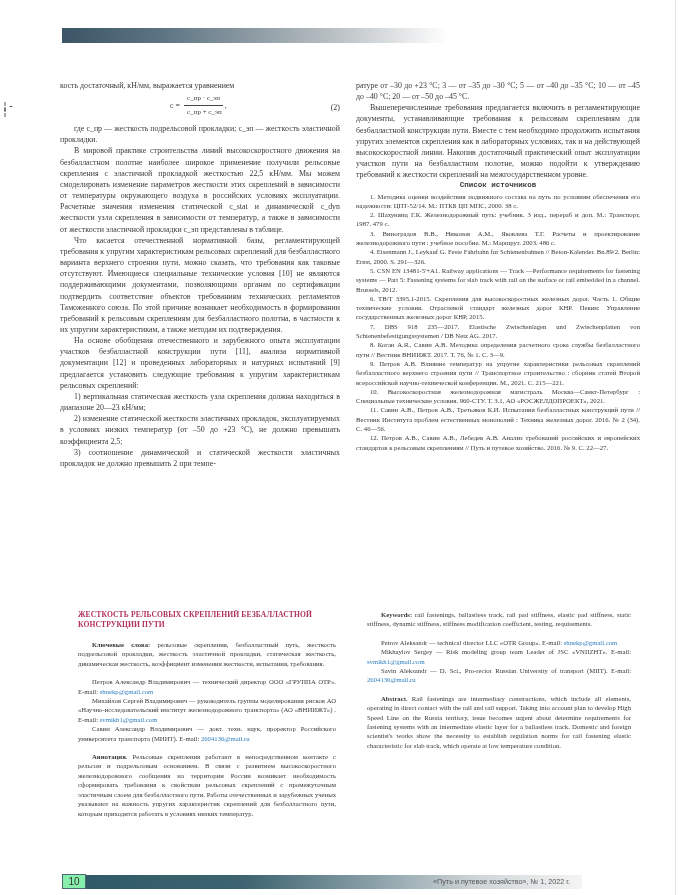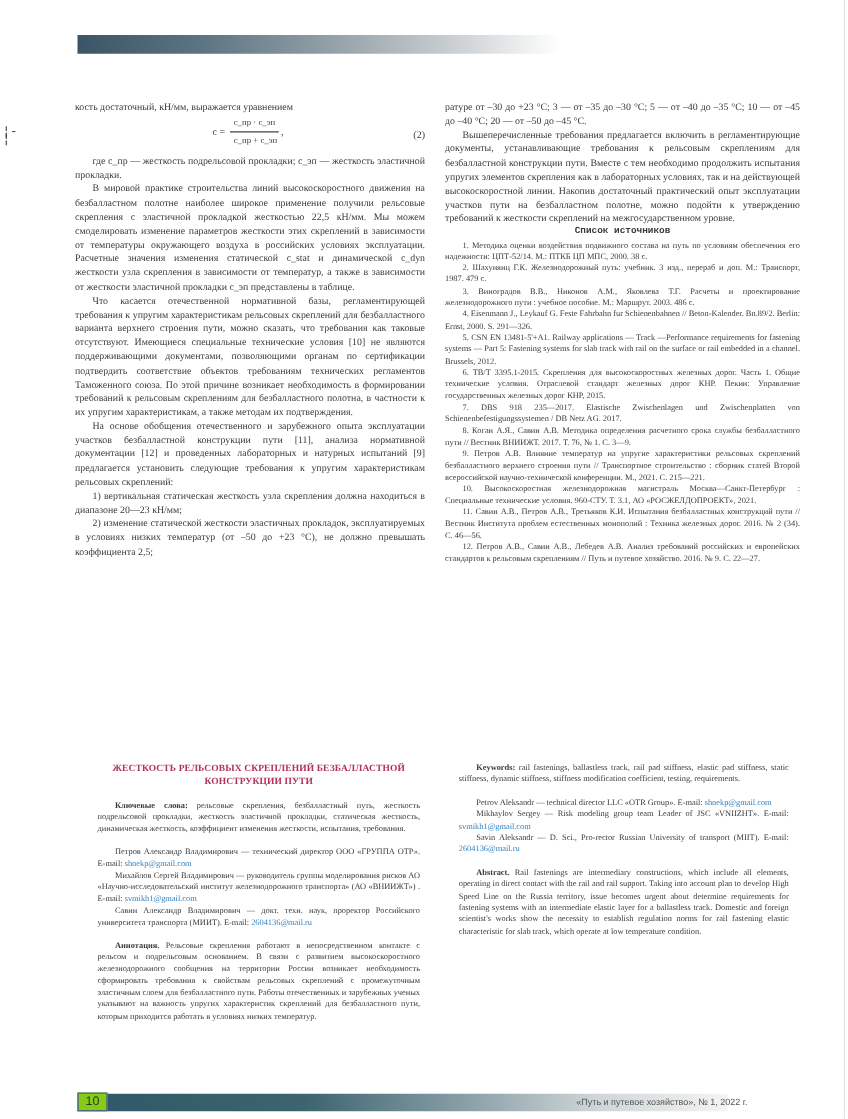--- a/index.html
+++ b/index.html
@@ -23,38 +23,38 @@
     .frac { display: inline-flex; flex-direction: column; align-items: flex-start; margin-left: 4px; }
     .frac .num { border-bottom: 0.8px solid #444; padding: 0 3px 1px; font-size: 7px; }
     .frac .den { padding: 1px 3px 0; font-size: 7px; }
     .eqnum { position: absolute; right: 0; top: 11px; font-size: 8px; }
     .refs-title { text-align: center; font-weight: bold; font-size: 7.5px; margin: 12px 0 8px; text-indent: 0 !important; font-family: Liberation Mono, monospace; }
     .ref { font-size: 6.7px; line-height: 9.3px; text-indent: 14px; margin: 0; text-align: justify; }
     .abstract-block { position: absolute; font-size: 6.7px; line-height: 9.4px; text-align: justify; }
     .ab-left { left: 78px; top: 610px; width: 258px; }
     .ab-right { left: 367px; top: 610px; width: 264px; }
     .ab-title {
-      text-align: center; color: #b0325a; font-weight: bold; font-size: 7.6px; line-height: 10px;
+      text-align: left; color: #b0325a; font-weight: bold; font-size: 7.6px; line-height: 10px;
       margin-bottom: 10px; letter-spacing: 0.1px;
     }
     .abstract-block p { margin: 0; text-indent: 14px; }
     .abstract-block .gap { height: 9px; }
     .kw-label { font-weight: bold; }
     .email { color: #2f7fbf; }
     .footer-bar {
       position: absolute; left: 62px; top: 875px; width: 520px; height: 14px;
       background: linear-gradient(to right, #2e5866 0%, #3d6470 35%, #8aa0a8 60%, #cfd6d8 80%, #f4f4f4 100%);
     }
     .page-num-box {
-      position: absolute; left: 62px; top: 874px; width: 24px; height: 15px; background: #84cc16;
+      position: absolute; left: 62px; top: 874px; width: 24px; height: 15px; background: #86efac;
       border: 1px solid #4b6a74; box-sizing: border-box; font-family: "Liberation Sans", sans-serif;
       font-size: 10px; color: #333; text-align: center; line-height: 13px;
     }
     .journal-ref {
-      position: absolute; right: 80px; top: 877px; font-family: "Liberation Sans", sans-serif; font-size: 7.2px; color: #555;
+      position: absolute; right: 108px; top: 877px; font-family: "Liberation Sans", sans-serif; font-size: 7.2px; color: #555;
     }
   </style>
 </head>
 <body>
 
 <div class="page-edge"></div>
 <div class="header-bar"></div>
 <div class="crop-mark">¦-<br>¦</div>
 
 <div class="col col-left">
@@ -69,20 +69,21 @@
       <span>,</span>
     </div>
     <span class="eqnum">(2)</span>
   </div>
   <p>где c_пр — жесткость подрельсовой прокладки; c_эп — жесткость эластичной прокладки.</p>
   <p>В мировой практике строительства линий высокоскоростного движения на безбалластном полотне наиболее широкое применение получили рельсовые скрепления с эластичной прокладкой жесткостью 22,5 кН/мм. Мы можем смоделировать изменение параметров жесткости этих скреплений в зависимости от температуры окружающего воздуха в российских условиях эксплуатации. Расчетные значения изменения статической c_stat и динамической c_dyn жесткости узла скрепления в зависимости от температур, а также в зависимости от жесткости эластичной прокладки c_эп представлены в таблице.</p>
   <p>Что касается отечественной нормативной базы, регламентирующей требования к упругим характеристикам рельсовых скреплений для безбалластного варианта верхнего строения пути, можно сказать, что требования как таковые отсутствуют. Имеющиеся специальные технические условия [10] не являются поддерживающими документами, позволяющими органам по сертификации подтвердить соответствие объектов требованиям технических регламентов Таможенного союза. По этой причине возникает необходимость в формировании требований к рельсовым скреплениям для безбалластного полотна, в частности к их упругим характеристикам, а также методам их подтверждения.</p>
   <p>На основе обобщения отечественного и зарубежного опыта эксплуатации участков безбалластной конструкции пути [11], анализа нормативной документации [12] и проведенных лабораторных и натурных испытаний [9] предлагается установить следующие требования к упругим характеристикам рельсовых скреплений:</p>
   <p>1) вертикальная статическая жесткость узла скрепления должна находиться в диапазоне 20—23 кН/мм;</p>
   <p>2) изменение статической жесткости эластичных прокладок, эксплуатируемых в условиях низких температур (от –50 до +23 °С), не должно превышать коэффициента 2,5;</p>
+  <p>3) соотношение динамической и статической жесткости эластичных прокладок не должно превышать 2 при темпе-</p>
 </div>
 
 <div class="col col-right">
   <p class="noind">ратуре от –30 до +23 °С; 3 — от –35 до –30 °С; 5 — от –40 до –35 °С; 10 — от –45 до –40 °С; 20 — от –50 до –45 °С.</p>
   <p>Вышеперечисленные требования предлагается включить в регламентирующие документы, устанавливающие требования к рельсовым скреплениям для безбалластной конструкции пути. Вместе с тем необходимо продолжить испытания упругих элементов скрепления как в лабораторных условиях, так и на действующей высокоскоростной линии. Накопив достаточный практический опыт эксплуатации участков пути на безбалластном полотне, можно подойти к утверждению требований к жесткости скреплений на межгосударственном уровне.</p>
   <p class="refs-title">Список источников</p>
   <div>
     <p class="ref">1. Методика оценки воздействия подвижного состава на путь по условиям обеспечения его надежности: ЦПТ-52/14. М.: ПТКБ ЦП МПС, 2000. 38 с.</p>
     <p class="ref">2. Шахунянц Г.К. Железнодорожный путь: учебник. 3 изд., перераб и доп. М.: Транспорт, 1987. 479 с.</p>
     <p class="ref">3. Виноградов В.В., Никонов А.М., Яковлева Т.Г. Расчеты и проектирование железнодорожного пути : учебное пособие. М.: Маршрут. 2003. 486 с.</p>

